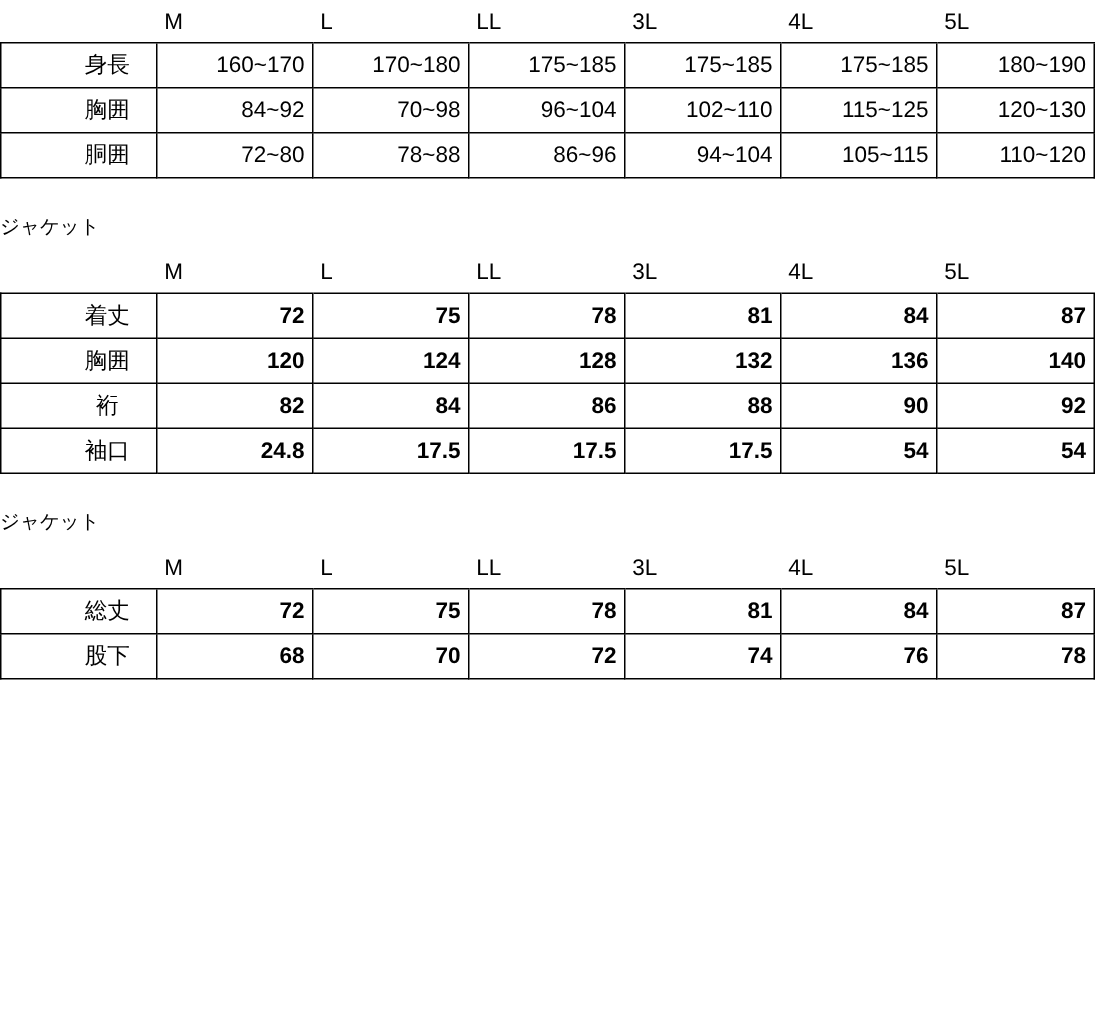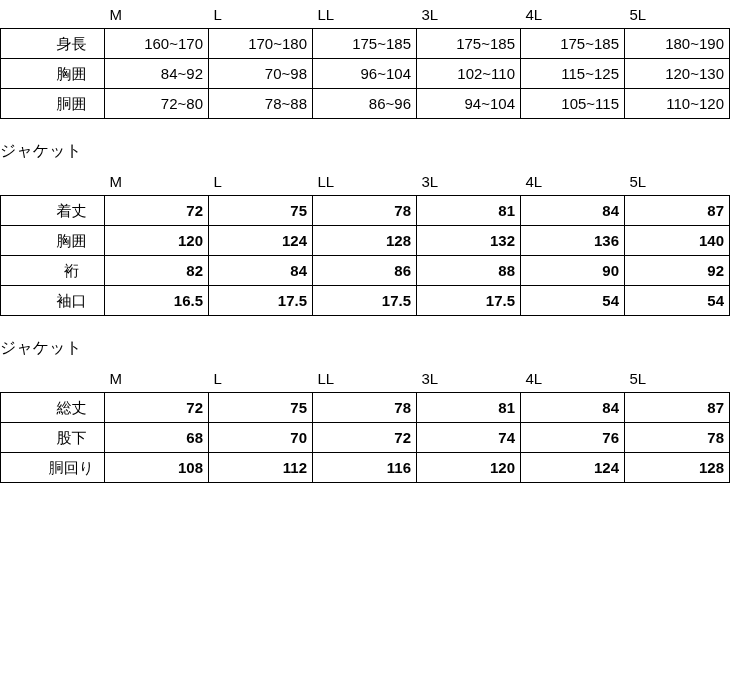--- a/index.html
+++ b/index.html
@@ -51,21 +51,21 @@
     border-bottom: none;
   }
   table.size-table td.num {
     text-align: right;
     font-weight: bold;
   }
   table.size-table td.range {
     text-align: right;
   }
   .section-title {
-    font-size: 16px;
+    font-size: 13px;
     padding: 0;
     margin: 0;
     height: 20px;
     line-height: 20px;
   }
   .gap-a { height: 22px; }
   .gap-b { height: 6px; }
   .gap-c { height: 22px; }
   .gap-d { height: 6px; }
   col.c0 { width: 104px; }
@@ -174,21 +174,21 @@
         <td class="rowlabel">裄</td>
         <td class="num">82</td>
         <td class="num">84</td>
         <td class="num">86</td>
         <td class="num">88</td>
         <td class="num">90</td>
         <td class="num">92</td>
       </tr>
       <tr>
         <td class="rowlabel">袖口</td>
-        <td class="num">16.5</td>
+        <td class="num">24.8</td>
         <td class="num">17.5</td>
         <td class="num">17.5</td>
         <td class="num">17.5</td>
         <td class="num">54</td>
         <td class="num">54</td>
       </tr>
     </tbody>
   </table>
 
   <div class="gap-c"></div>
@@ -227,25 +227,16 @@
       </tr>
       <tr>
         <td class="rowlabel">股下</td>
         <td class="num">68</td>
         <td class="num">70</td>
         <td class="num">72</td>
         <td class="num">74</td>
         <td class="num">76</td>
         <td class="num">78</td>
       </tr>
-      <tr>
-        <td class="rowlabel">胴回り</td>
-        <td class="num">108</td>
-        <td class="num">112</td>
-        <td class="num">116</td>
-        <td class="num">120</td>
-        <td class="num">124</td>
-        <td class="num">128</td>
-      </tr>
     </tbody>
   </table>
 
 </div>
 
 </body></html>

